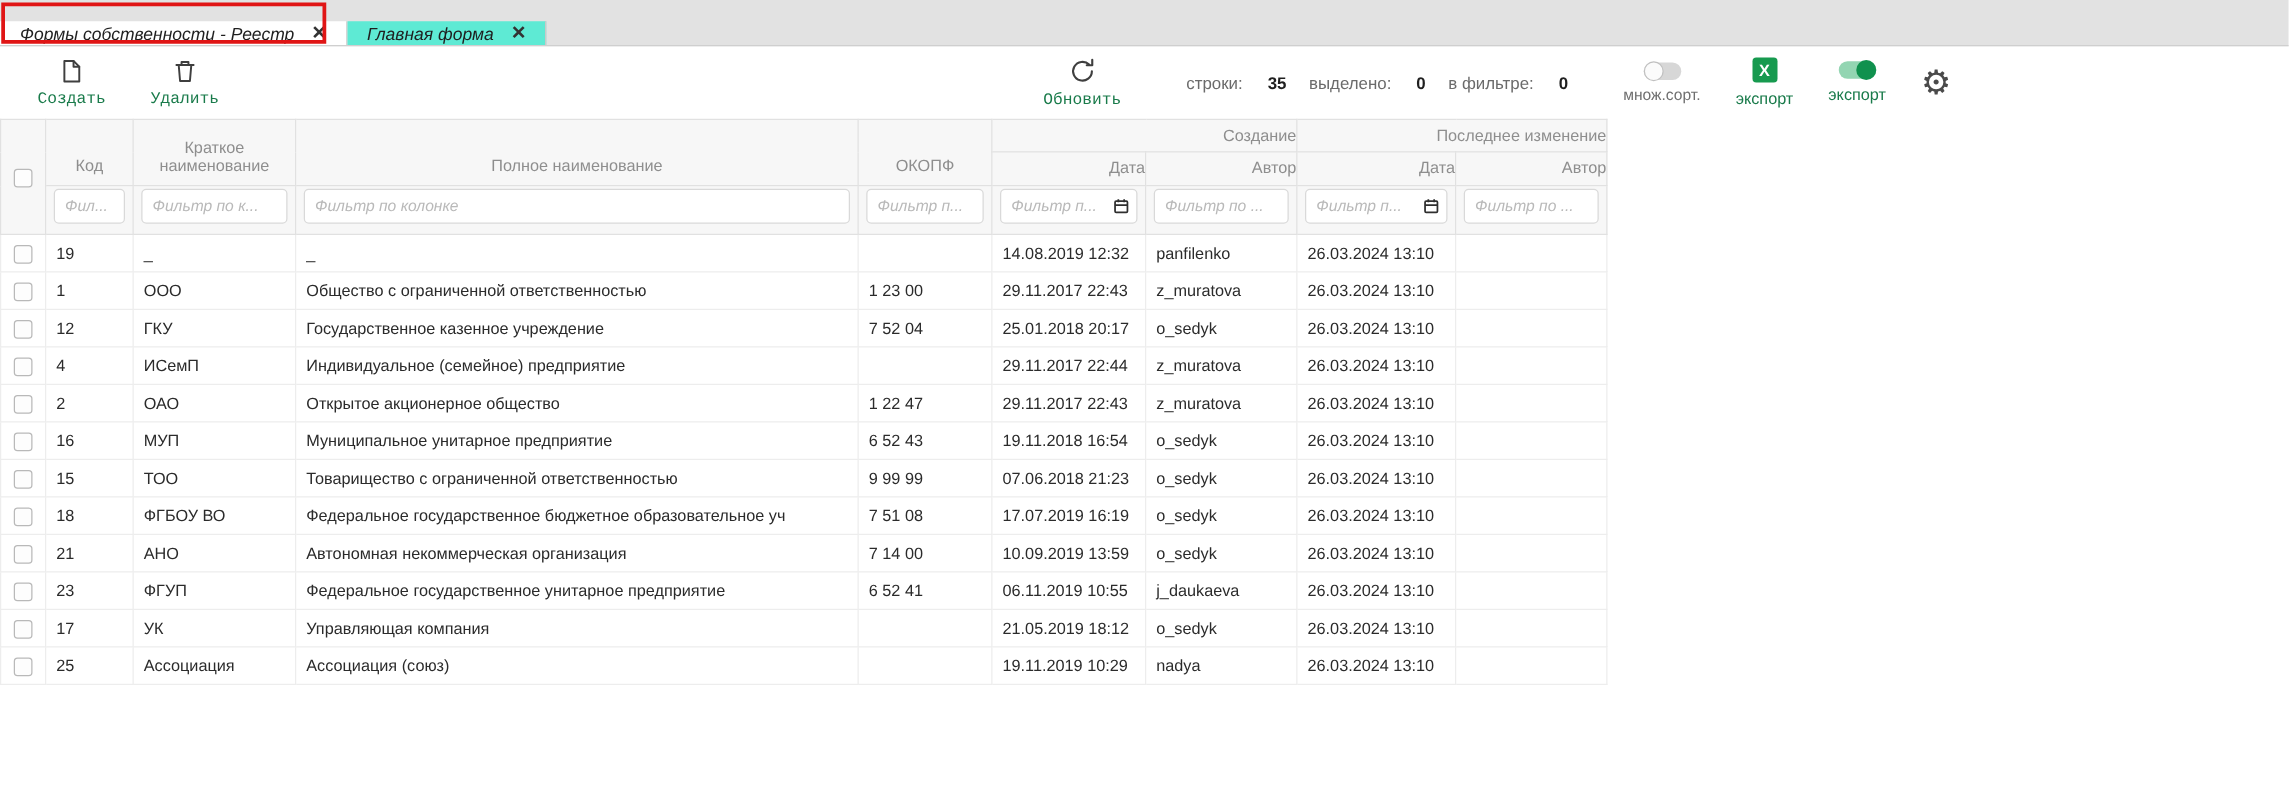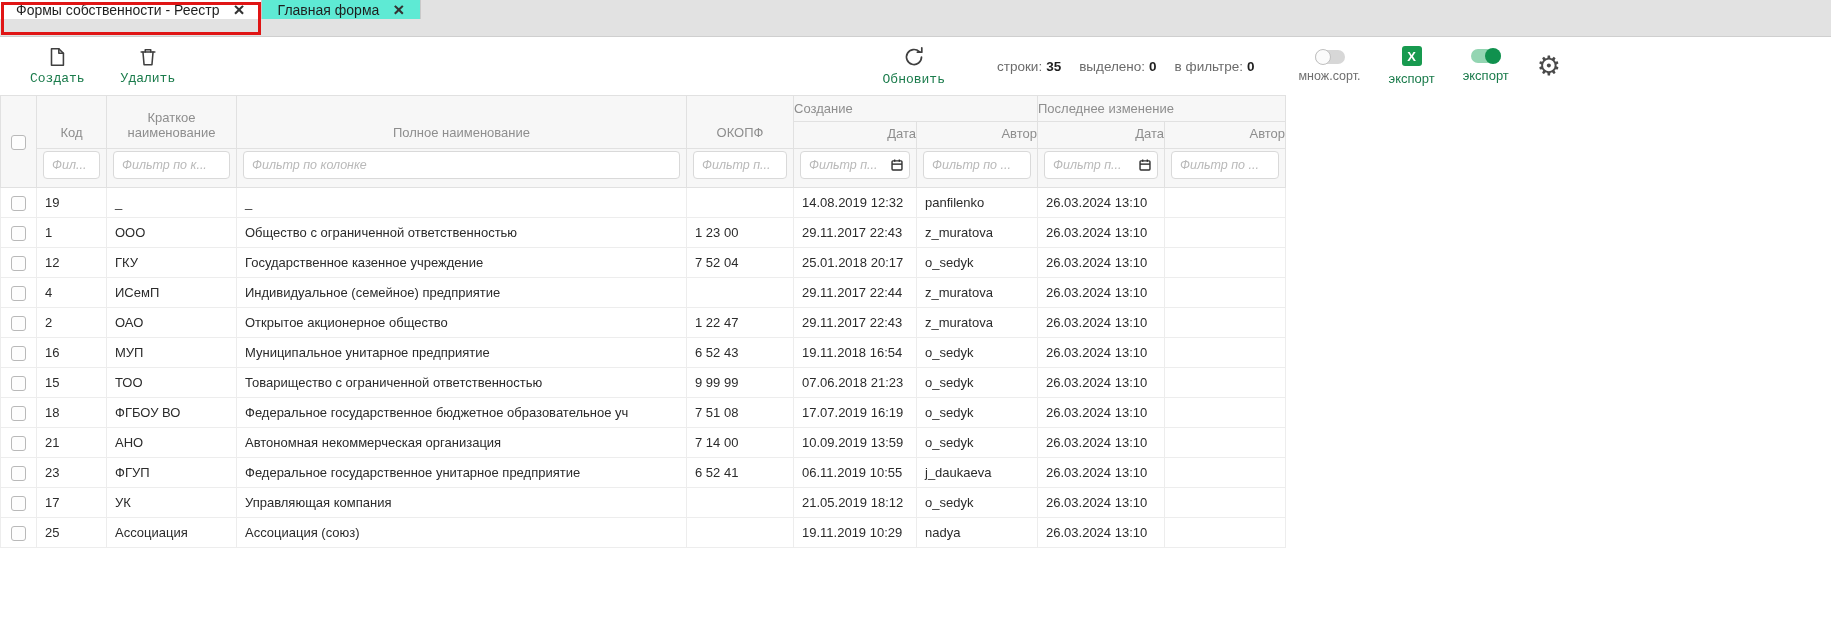--- a/index.html
+++ b/index.html
@@ -1,54 +1,54 @@
 <!DOCTYPE html>
 <html><head>
 <meta charset="utf-8">
 <style>
   * { margin: 0; padding: 0; box-sizing: border-box; }
   html, body { width: 1831px; height: 630px; background: #fff; overflow: hidden; }
   body { font-family: "Liberation Sans", sans-serif; color: #2b2b2b; cursor: default; }
 
   
-  .tabbar { position: relative; height: 37px; background: #e2e2e2; display: flex; align-items: flex-start; border-bottom: 1px solid #cfcfcf; }
+  .tabbar { position: relative; height: 37px; background: #e2e2e2; display: flex; align-items: flex-end; border-bottom: 1px solid #cfcfcf; font-style: italic; }
   .tab { display: flex; align-items: center; gap: 14px; padding: 0 16px; font-size: 14px; color: #1f1f1f; background: #5eead4; border-right: 1px solid #c9c9c9; }
   .tab.active { background: #ffffff; }
   .tab-close { font-size: 19px; line-height: 1; color: #333; font-weight: 700; cursor: pointer; }
   .annotation { position: absolute; left: 1px; top: 2px; width: 260px; height: 33px; border: 3px solid #e01515; pointer-events: none; z-index: 9; }
 
   
   .toolbar { height: 58px; background: #fff; display: flex; align-items: center; padding: 0 270px 0 30px; }
   .tbtn { display: flex; flex-direction: column; align-items: center; gap: 3px; background: none; border: none; font-family: Liberation Mono, monospace; cursor: pointer; }
   .tbtn .tlabel { font-size: 13px; color: #1a7b4b; }
   .left-group { display: flex; align-items: center; gap: 36px; }
   .right-group { margin-left: auto; display: flex; align-items: center; gap: 28px; }
   .icon-stroke { stroke: #3f3f3f; fill: none; stroke-width: 1.7; stroke-linecap: round; stroke-linejoin: round; }
   .refresh-btn { margin-right: 24px; }
 
   .stats { display: flex; align-items: center; gap: 18px; font-size: 13.5px; color: #6b6b6b; margin-right: 16px; }
-  .stat .val { font-weight: 700; color: #1f1f1f; margin-left: 4px; }
+  .stat .val { font-weight: 700; color: #1f1f1f; margin-left: 20px; }
 
   .toggle-ctl { display: flex; flex-direction: column; align-items: center; gap: 5px; cursor: pointer; }
   .toggle { position: relative; width: 30px; height: 14px; border-radius: 8px; }
   .toggle.off { background: #d7d7d7; }
   .toggle.off .knob { position: absolute; left: 0; top: -1px; width: 16px; height: 16px; border-radius: 50%; background: #fbfbfb; border: 1px solid #c0c0c0; }
   .toggle.on { background: #93d5b2; }
   .toggle.on .knob { position: absolute; right: 0; top: -1px; width: 16px; height: 16px; border-radius: 50%; background: #10914e; }
   .toggle-label-gray { font-size: 12.5px; color: #6f6f6f; }
   .toggle-label-green { font-size: 13px; color: #1a7b4b; }
 
   .excel-icon { width: 20px; height: 20px; background: #179a4f; border-radius: 3px; color: #fff; font-weight: 700; font-size: 13px; display: flex; align-items: center; justify-content: center; }
   .gear { font-size: 27px; color: #4a4a4a; line-height: 1; cursor: pointer; user-select: none; }
 
   
   .grid { width: 1285px; }
   table { border-collapse: collapse; table-layout: fixed; width: 1285px; }
   thead th { background: #f7f7f7; border: 1px solid #e1e1e1; font-weight: 400; color: #8e8e8e; font-size: 13px; }
-  th.ghead { height: 26px; text-align: left; }
+  th.ghead { height: 26px; text-align: right; }
   th.hlabel { vertical-align: bottom; text-align: center; padding-bottom: 7px; line-height: 1.15; }
   tr.sub-row th { height: 27px; text-align: right; vertical-align: bottom; padding-bottom: 7px; }
   tr.filter-row th { height: 33px; padding: 2px 6px 8px; vertical-align: middle; }
   th.c-check, td.c-check { text-align: center; vertical-align: middle; }
 
   .finput-wrap { position: relative; }
   .finput { width: 100%; height: 23px; border: 1px solid #d9d9d9; border-radius: 4px; background: #fff; padding: 13px 8px; font-family: inherit; font-size: 12.5px; color: #333; outline: none; }
   .finput::placeholder { color: #b9b9b9; font-style: italic; }
   .finput-wrap.has-icon .finput { padding-right: 24px; }
   .cal { position: absolute; right: 6px; top: 50%; transform: translateY(-50%); display: flex; cursor: pointer; }

